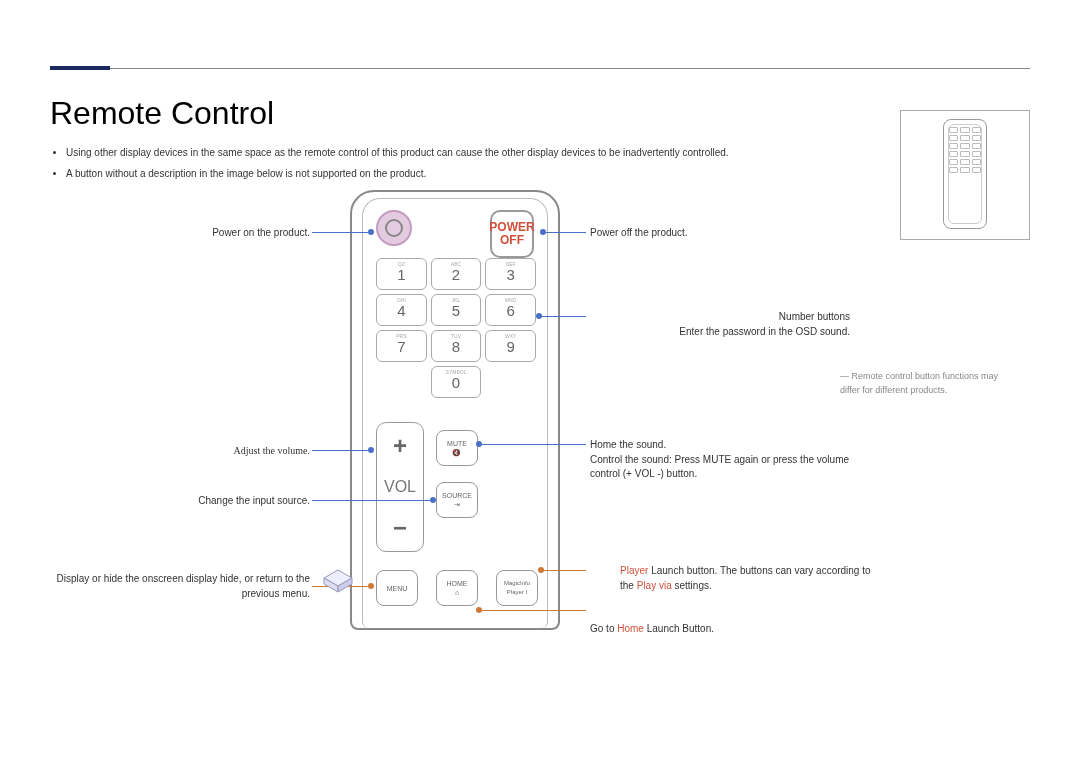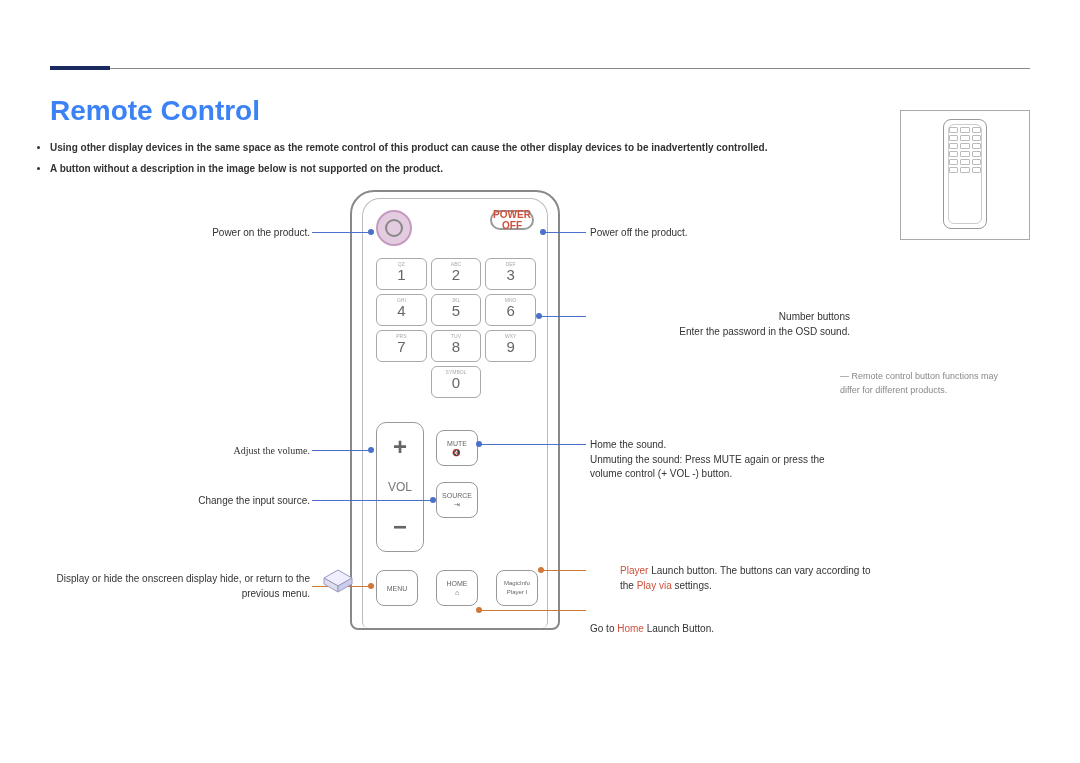--- a/index.html
+++ b/index.html
@@ -22,31 +22,31 @@
 }
 .topbar-accent {
   position: absolute;
   top: 66px;
   left: 50px;
   width: 60px;
   height: 4px;
   background: #1a2a5e;
 }
 h1 {
-  font-weight: 700;
-  font-size: 28px;
-  color: #3b82f6;
+  font-weight: 400;
+  font-size: 32px;
+  color: #000000;
   margin-top: 55px;
   margin-bottom: 12px;
 }
 .bullets {
   font-size: 10px;
   color: #333;
   line-height: 1.7;
-  font-weight: bold;
+  margin-left: 16px;
 }
 .bullets li { list-style: disc; margin-bottom: 4px; }
 
 .diagram {
   position: absolute;
   top: 190px;
   left: 50px;
   width: 820px;
   height: 460px;
 }
@@ -97,24 +97,24 @@
   background: #e4cce0;
 }
 .power-btn::after {
   content: "";
   width: 14px; height: 14px;
   border: 2px solid #888;
   border-radius: 50%;
   position: relative;
 }
 .poweroff {
-  right: 24px; top: 18px; width: 44px; height: 20px;
+  right: 24px; top: 18px; width: 44px; height: 48px;
   border: 2px solid #999;
   border-radius: 10px;
-  font-size: 10px;
+  font-size: 12px;
   color: #d0503b;
   font-weight: bold;
   line-height: 1.1;
   flex-direction: column;
 }
 .numpad {
   position: absolute;
   left: 24px; top: 66px; width: 160px;
 }
 .numrow { display: flex; gap: 4px; margin-bottom: 4px; }
@@ -145,21 +145,21 @@
   left: 24px; top: 230px;
   width: 48px; height: 130px;
   border: 1px solid #999;
   border-radius: 10px;
   display: flex;
   flex-direction: column;
   align-items: center;
   justify-content: space-around;
 }
 .volblock .plus, .volblock .minus { font-size: 24px; color: #666; font-weight: bold; }
-.volblock .vol { font-size: 12px; color: #777; }
+.volblock .vol { font-size: 16px; color: #777; }
 
 .midbtn {
   width: 42px; height: 36px;
   border: 1px solid #999;
   border-radius: 8px;
   font-size: 7px;
   color: #666;
   display: flex;
   flex-direction: column;
   align-items: center;
@@ -289,21 +289,21 @@
   </div>
 
   <div class="right-col">
     <div class="callout" style="top:36px;">Power off the product.</div>
     <div class="callout" style="top:120px;text-align:right;">
       <span>Number buttons</span><br>
       <span>Enter the password in the OSD sound.</span>
     </div>
     <div class="callout" style="top:248px;">
       <span>Home the sound.</span><br>
-      <span>Unmuting the sound: Press </span><span>MUTE</span><span> again or press the volume control (+ VOL -) button.</span>
+      <span>Control the sound: Press </span><span>MUTE</span><span> again or press the volume control (+ VOL -) button.</span>
     </div>
     <div class="callout" style="top:374px;margin-left:30px;">
       <span class="keyword">Player</span><span> Launch button. The buttons can vary according to the </span><span class="keyword">Play via</span><span> settings.</span>
     </div>
     <div class="callout" style="top:432px;">
       <span>Go to </span><span class="keyword">Home</span><span> Launch Button.</span>
     </div>
   </div>
 
   <div class="remote">

